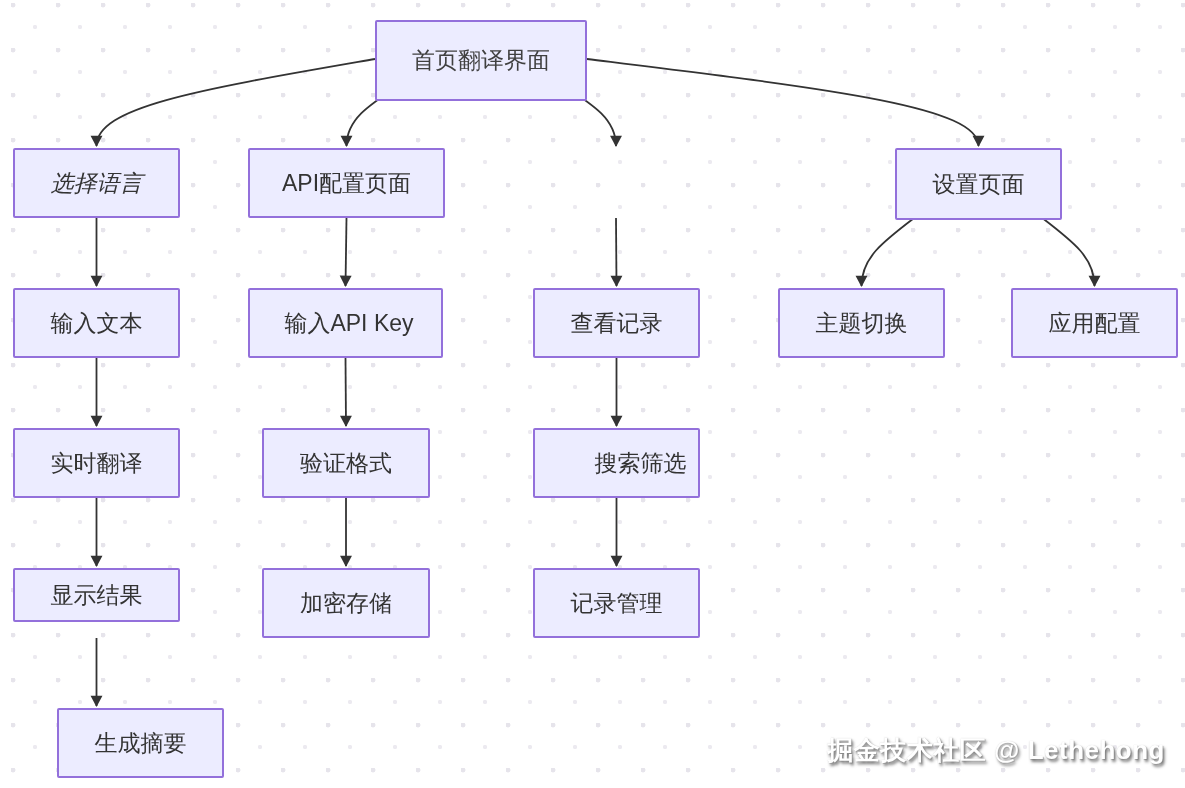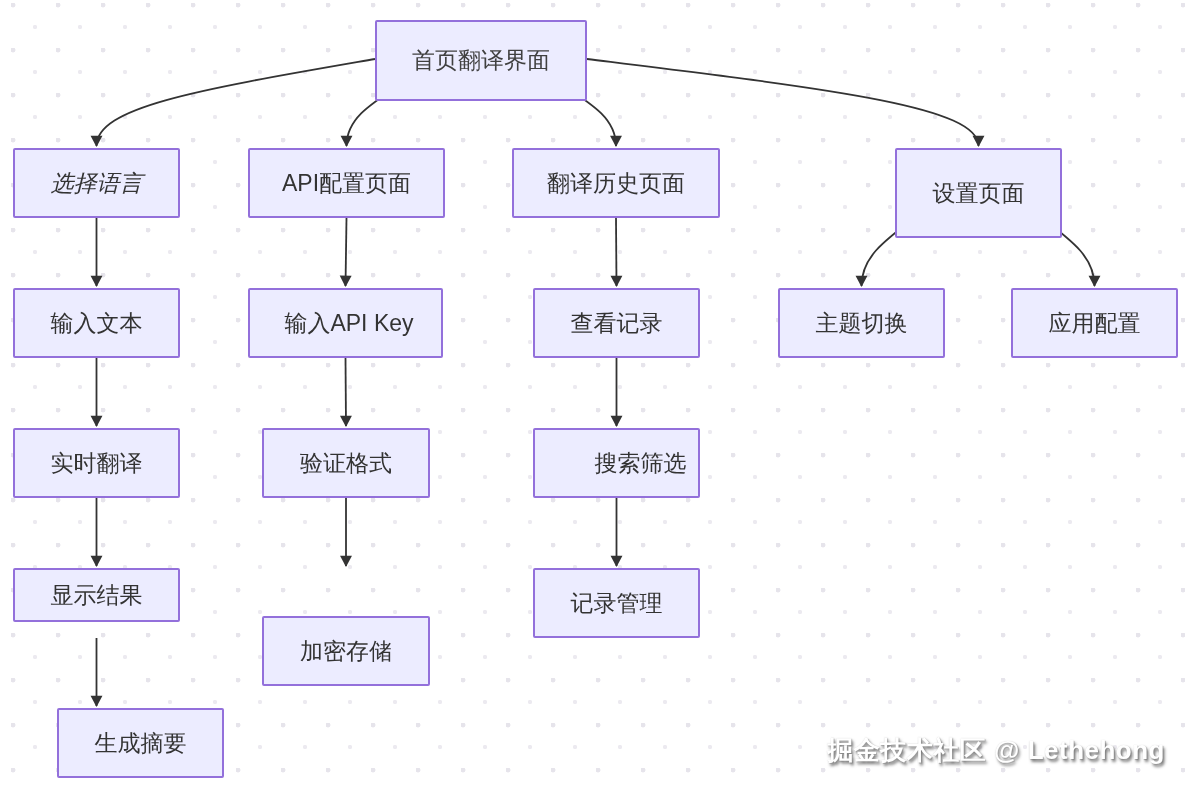--- a/index.html
+++ b/index.html
@@ -94,31 +94,30 @@
         <path class="edge" d="M 616.5 498 L 616.5 566" stroke="#333333" marker-end="url(#arrowhead)"></path>
         <path class="edge" d="M 914.15 218 C 882.56 242, 861.5 258, 861.5 286" stroke="#333333" marker-end="url(#arrowhead)"></path>
         <path class="edge" d="M 1042.3 218 C 1073.62 242, 1094.5 258, 1094.5 286" stroke="#333333" marker-end="url(#arrowhead)"></path>
       </g>
   </svg>
 
   <div id="node-layer">
       <div class="node" style="left: 375px; top: 20px; width: 212px; height: 81px; background: rgb(236, 236, 255); border-color: rgb(147, 112, 219); color: #404040;">首页翻译界面</div>
       <div class="node" style="left: 13px; top: 148px; width: 167px; height: 70px; background: rgb(236, 236, 255); border-color: rgb(147, 112, 219); color: rgb(51, 51, 51); font-style: italic;">选择语言</div>
       <div class="node" style="left: 248px; top: 148px; width: 197px; height: 70px; background: rgb(236, 236, 255); border-color: rgb(147, 112, 219); color: rgb(51, 51, 51);">API配置页面</div>
-      <div class="node" style="left: 512px; top: 148px; width: 208px; height: 70px; background: rgb(236, 236, 255); border-color: rgb(147, 112, 219); color: rgb(51, 51, 51);">翻译历史页面</div>
-      <div class="node" style="left: 895px; top: 148px; width: 167px; height: 90px; background: rgb(236, 236, 255); border-color: rgb(147, 112, 219); color: rgb(51, 51, 51);">设置页面</div>
+      <div class="node" style="left: 895px; top: 148px; width: 167px; height: 72px; background: rgb(236, 236, 255); border-color: rgb(147, 112, 219); color: rgb(51, 51, 51);">设置页面</div>
       <div class="node" style="left: 13px; top: 288px; width: 167px; height: 70px; background: rgb(236, 236, 255); border-color: rgb(147, 112, 219); color: rgb(51, 51, 51);">输入文本</div>
       <div class="node" style="left: 248px; top: 288px; width: 195px; height: 70px; background: rgb(236, 236, 255); border-color: rgb(147, 112, 219); color: rgb(51, 51, 51); padding-left: 7px;">输入API Key</div>
       <div class="node" style="left: 533px; top: 288px; width: 167px; height: 70px; background: rgb(236, 236, 255); border-color: rgb(147, 112, 219); color: rgb(51, 51, 51);">查看记录</div>
       <div class="node" style="left: 778px; top: 288px; width: 167px; height: 70px; background: rgb(236, 236, 255); border-color: rgb(147, 112, 219); color: rgb(51, 51, 51);">主题切换</div>
       <div class="node" style="left: 1011px; top: 288px; width: 167px; height: 70px; background: rgb(236, 236, 255); border-color: rgb(147, 112, 219); color: rgb(51, 51, 51);">应用配置</div>
       <div class="node" style="left: 13px; top: 428px; width: 167px; height: 70px; background: rgb(236, 236, 255); border-color: rgb(147, 112, 219); color: rgb(51, 51, 51);">实时翻译</div>
       <div class="node" style="left: 262px; top: 428px; width: 168px; height: 70px; background: rgb(236, 236, 255); border-color: rgb(147, 112, 219); color: rgb(51, 51, 51);">验证格式</div>
       <div class="node" style="left: 533px; top: 428px; width: 167px; height: 70px; background: rgb(236, 236, 255); border-color: rgb(147, 112, 219); color: rgb(51, 51, 51); padding-left: 48px;">搜索筛选</div>
       <div class="node" style="left: 13px; top: 568px; width: 167px; height: 54px; background: rgb(236, 236, 255); border-color: rgb(147, 112, 219); color: rgb(51, 51, 51);">显示结果</div>
-      <div class="node" style="left: 262px; top: 568px; width: 168px; height: 70px; background: rgb(236, 236, 255); border-color: rgb(147, 112, 219); color: rgb(51, 51, 51); margin-top: 48px;">加密存储</div>
+      <div class="node" style="left: 262px; top: 568px; width: 168px; height: 70px; background: rgb(236, 236, 255); border-color: rgb(147, 112, 219); color: rgb(51, 51, 51);">加密存储</div>
       <div class="node" style="left: 533px; top: 568px; width: 167px; height: 70px; background: rgb(236, 236, 255); border-color: rgb(147, 112, 219); color: rgb(51, 51, 51);">记录管理</div>
       <div class="node" style="left: 13px; top: 708px; width: 167px; height: 70px; background: rgb(236, 236, 255); border-color: rgb(147, 112, 219); color: rgb(51, 51, 51); margin-left: 44px;">生成摘要</div>
     </div>
 
   <div class="watermark">掘金技术社区 @ Lethehong</div>
 
 </div>
 
 </body></html>

